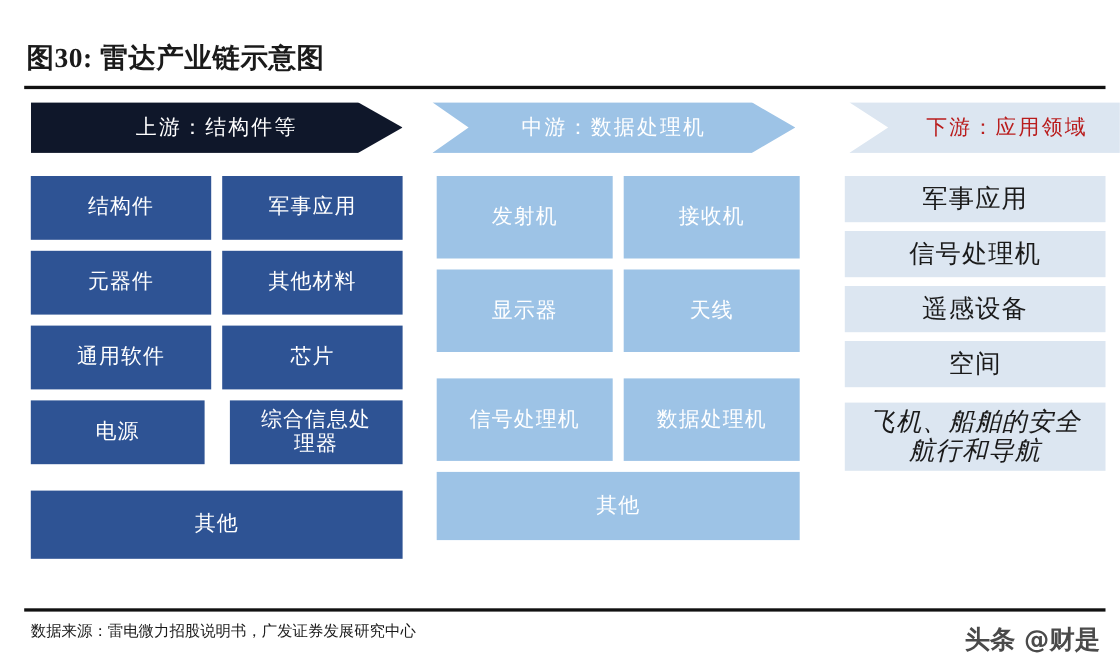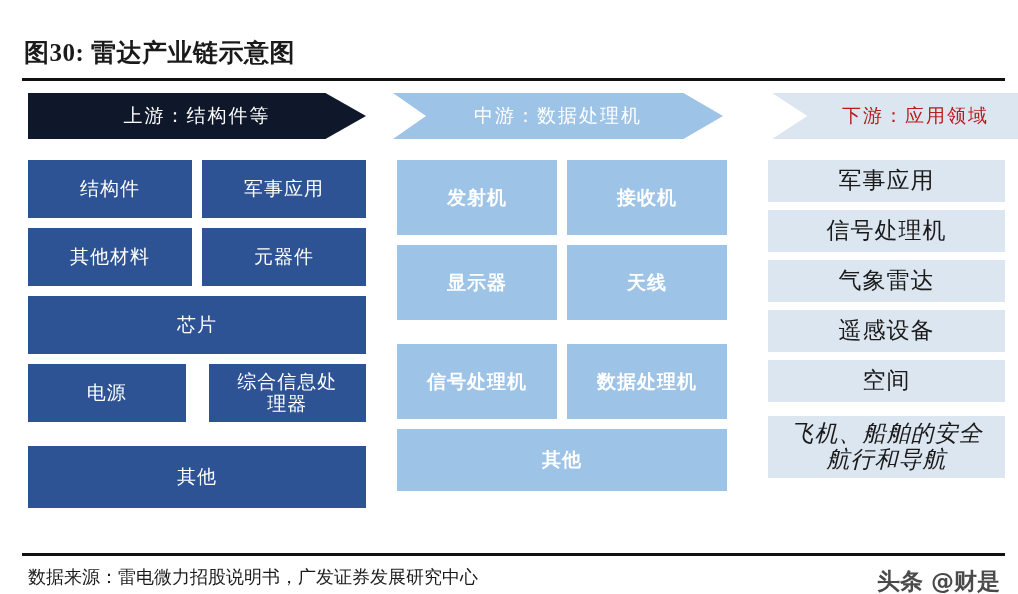--- a/index.html
+++ b/index.html
@@ -72,21 +72,21 @@
     left: 772px; top: 73px; width: 253px;
     background: #DCE6F1;
     color: #b91c1c;
     clip-path: polygon(0 0, 100% 0, 100% 100%, 0 100%, 14% 50%);
   }
   .arrow-down .arrow-label { padding-left: 34px; }
 
   
   .col { position: absolute; }
   .col-up   { left: 28px;  top: 140px; width: 338px; }
-  .col-mid  { left: 397px; top: 140px; width: 330px; font-weight: bold; }
+  .col-mid  { left: 397px; top: 140px; width: 330px; }
   .col-down { left: 768px; top: 140px; width: 237px; }
 
   .row {
     display: flex;
     gap: 10px;
     margin-bottom: 10px;
   }
   .cell {
     flex: 1;
     display: flex;
@@ -126,21 +126,21 @@
     height: 42px;
   }
   .col-down .row { margin-bottom: 8px; }
   .col-down .tall { height: 62px; font-style: italic; }
 
   
   .source {
     position: absolute;
     left: 28px;
     top: 545px;
-    font-size: 18px;
+    font-size: 14px;
     color: #1a1a1a;
     white-space: nowrap;
   }
   .watermark {
     position: absolute;
     right: 18px;
     top: 546px;
     font-size: 23px;
     font-weight: bold;
     color: #2b2b2b;
@@ -166,24 +166,25 @@
   <div class="arrow arrow-down">
     <span class="arrow-label">下游：应用领域</span>
   </div>
 
   <div class="col col-up">
     <div class="row">
       <div class="cell">结构件</div>
       <div class="cell">军事应用</div>
     </div>
     <div class="row">
+      <div class="cell">元器件</div>
       <div class="cell">其他材料</div>
-      <div class="cell">元器件</div>
-    </div>
-    <div class="row">
+    </div>
+    <div class="row">
+      <div class="cell">通用软件</div>
       <div class="cell">芯片</div>
     </div>
     <div class="row" style="margin-bottom:24px;gap:23px;">
       <div class="cell">电源</div>
       <div class="cell">综合信息处
 理器</div>
     </div>
     <div class="row">
       <div class="cell wide">其他</div>
     </div>
@@ -208,23 +209,20 @@
   </div>
 
   <div class="col col-down">
     <div class="row">
       <div class="cell">军事应用</div>
     </div>
     <div class="row">
       <div class="cell">信号处理机</div>
     </div>
     <div class="row">
-      <div class="cell">气象雷达</div>
-    </div>
-    <div class="row">
       <div class="cell">遥感设备</div>
     </div>
     <div class="row" style="margin-bottom:14px;">
       <div class="cell">空间</div>
     </div>
     <div class="row">
       <div class="cell tall">飞机、船舶的安全
 航行和导航</div>
     </div>
   </div>

